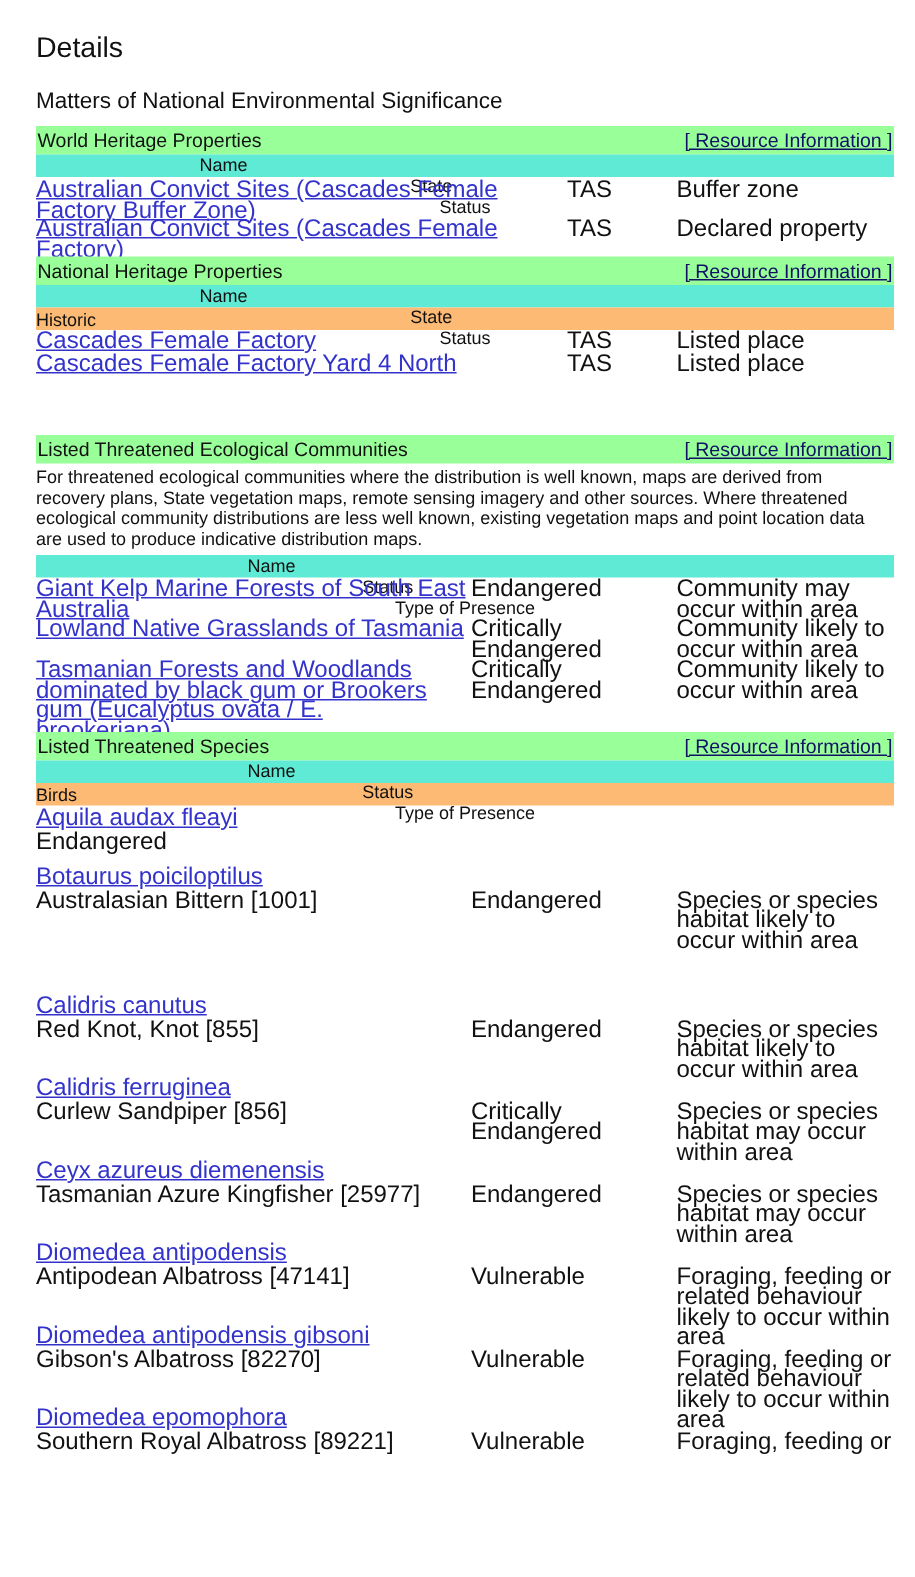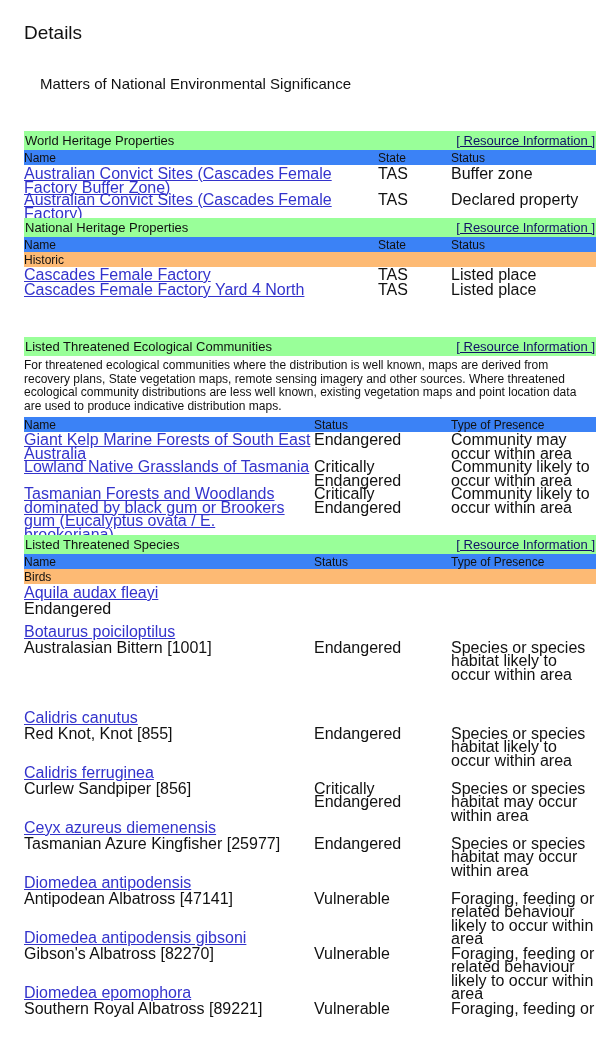--- a/index.html
+++ b/index.html
@@ -1,26 +1,26 @@
 <!DOCTYPE html>
 <html><head>
 <meta charset="utf-8">
 <style>
   html, body { margin: 0; padding: 0; background: #ffffff; }
   body { width: 610px; height: 1051px; position: relative; overflow: hidden;
          font-family: "Liberation Sans", sans-serif; color: #111; font-size: 12px; }
   .page { position: absolute; left: 24px; top: 0; width: 572px; }
   h1 { font-weight: normal; font-size: 19px; margin: 0; position: absolute; top: 22px; left: 0; }
-  h2 { font-weight: normal; font-size: 15px; margin: 16px; position: absolute; top: 59px; left: 0; }
+  h2 { font-weight: normal; font-size: 15px; margin: 0; position: absolute; top: 59px; left: 0; }
   .section { position: absolute; left: 0; width: 572px; }
   .sec-head { background: #99ff99; height: 19px; display: flex; justify-content: space-between;
-              align-items: center; font-size: 13px; padding: 0 1px; box-sizing: border-box; margin-top: 47px; }
+              align-items: center; font-size: 13px; padding: 0 1px; box-sizing: border-box; }
   .sec-head a { color: #111166; text-decoration: underline; font-size: 13px; text-align: right; }
   .col-head { height: 15px; display: flex; align-items: center; font-size: 12px; }
-  .col-head.light { background: #3b82f6; }
+  .col-head.light { background: #5eead4; flex-direction: column; }
   .cat { background: #fdba74; height: 15px; display: flex; align-items: center; font-size: 12px; }
   .row { display: flex; font-size: 16px; line-height: 13.5px; }
   .row a, a.lnk { color: #3333cc; text-decoration: underline; }
   .c1w { width: 354px; } .c2w { width: 73px; } .c3w { flex: 1; }
   .e1 { width: 290px; padding-right: 0; } .e2 { width: 137px; } .e3 { flex: 1; }
   .intro { font-size: 12px; line-height: 13.5px; padding: 3px 0 4px 0; }
   .sp { margin-top: 1px; }
 </style>
 </head>
 <body>

